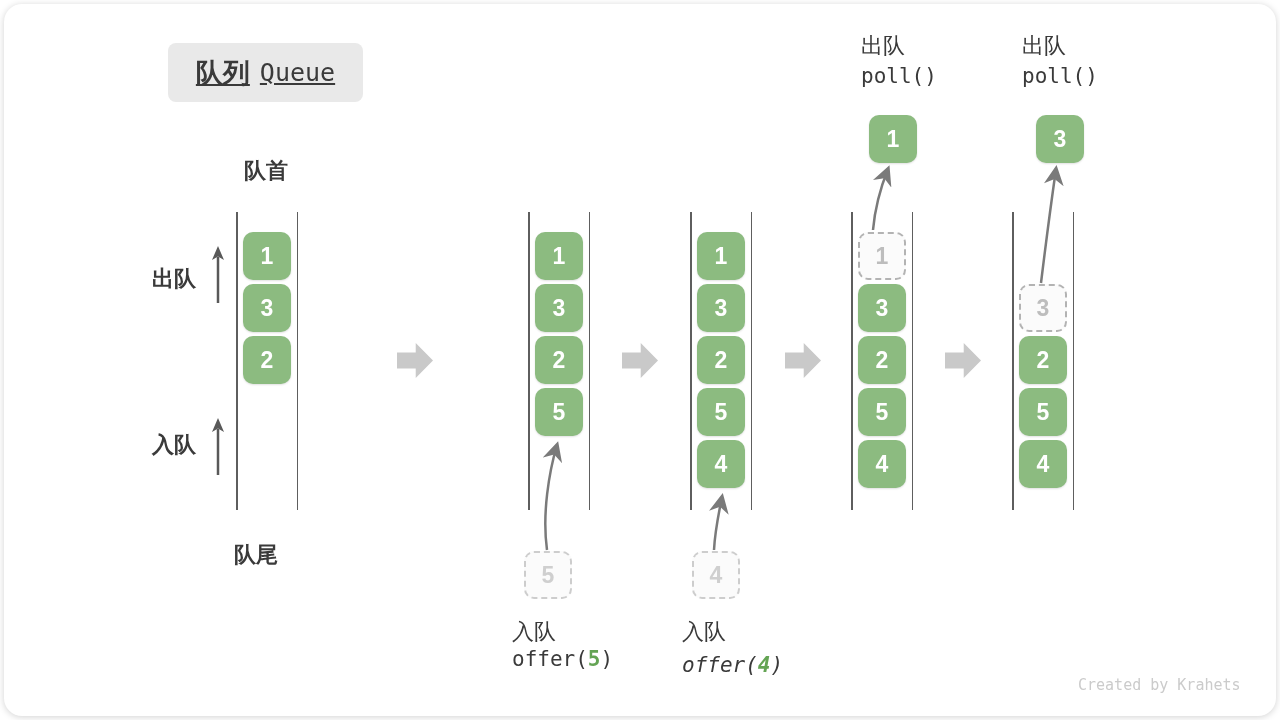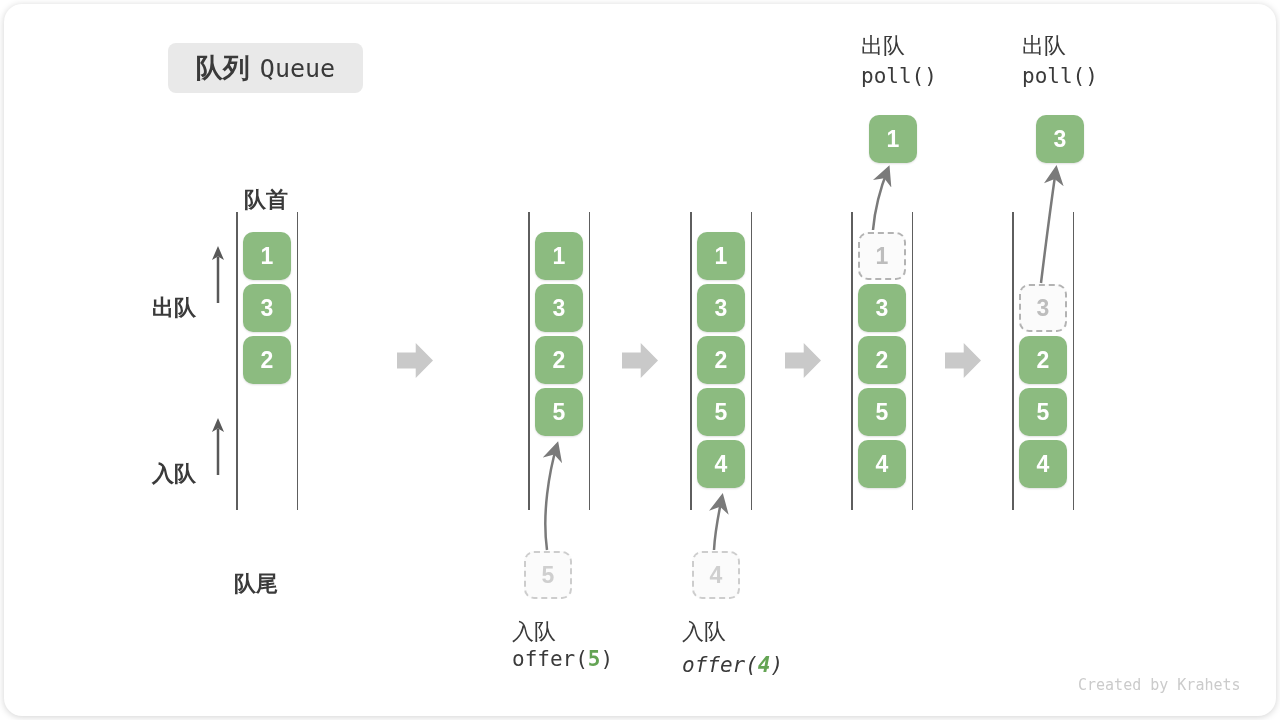--- a/index.html
+++ b/index.html
@@ -8,29 +8,29 @@
     font-family:"Liberation Sans", sans-serif; color:#3a3a3a; overflow:hidden;
   }
   .frame {
     position:absolute; inset:4px; background:#ffffff; border-radius:18px;
     box-shadow:0 1px 7px rgba(0,0,0,0.18);
   }
   .abs { position:absolute; }
 
   
   .title-badge {
-    position:absolute; left:168px; top:43px; width:195px; height:50px;
+    position:absolute; left:168px; top:43px; width:195px; height:59px;
     background:#e9e9e9; border-radius:8px; display:flex; align-items:center;
-    justify-content:center; gap:10px;
+    justify-content:center; gap:10px;text-decoration:underline;
   }
   .title-zh { font-size:27px; font-weight:bold; color:#3a3a3a; }
   .title-en { font-family:"DejaVu Sans Mono", monospace; font-size:25px; color:#3a3a3a; }
 
   
-  .cjk-bold { position:absolute; font-size:22px; font-weight:bold; color:#3a3a3a;margin-top:29px; }
+  .cjk-bold { position:absolute; font-size:22px; font-weight:bold; color:#3a3a3a; }
   .op-label { position:absolute; font-size:22px; color:#3a3a3a; }
   .code {
     position:absolute; font-family:"DejaVu Sans Mono", monospace;
     font-size:21px; color:#3a3a3a; white-space:pre;
   }
   .code .arg { color:#64a454; font-weight:bold; }
 
   
   .queue { position:absolute; top:212px; width:62px; height:298px; }
   .vline { position:absolute; top:0; width:1.5px; height:100%; background:#5e5e5e; }

